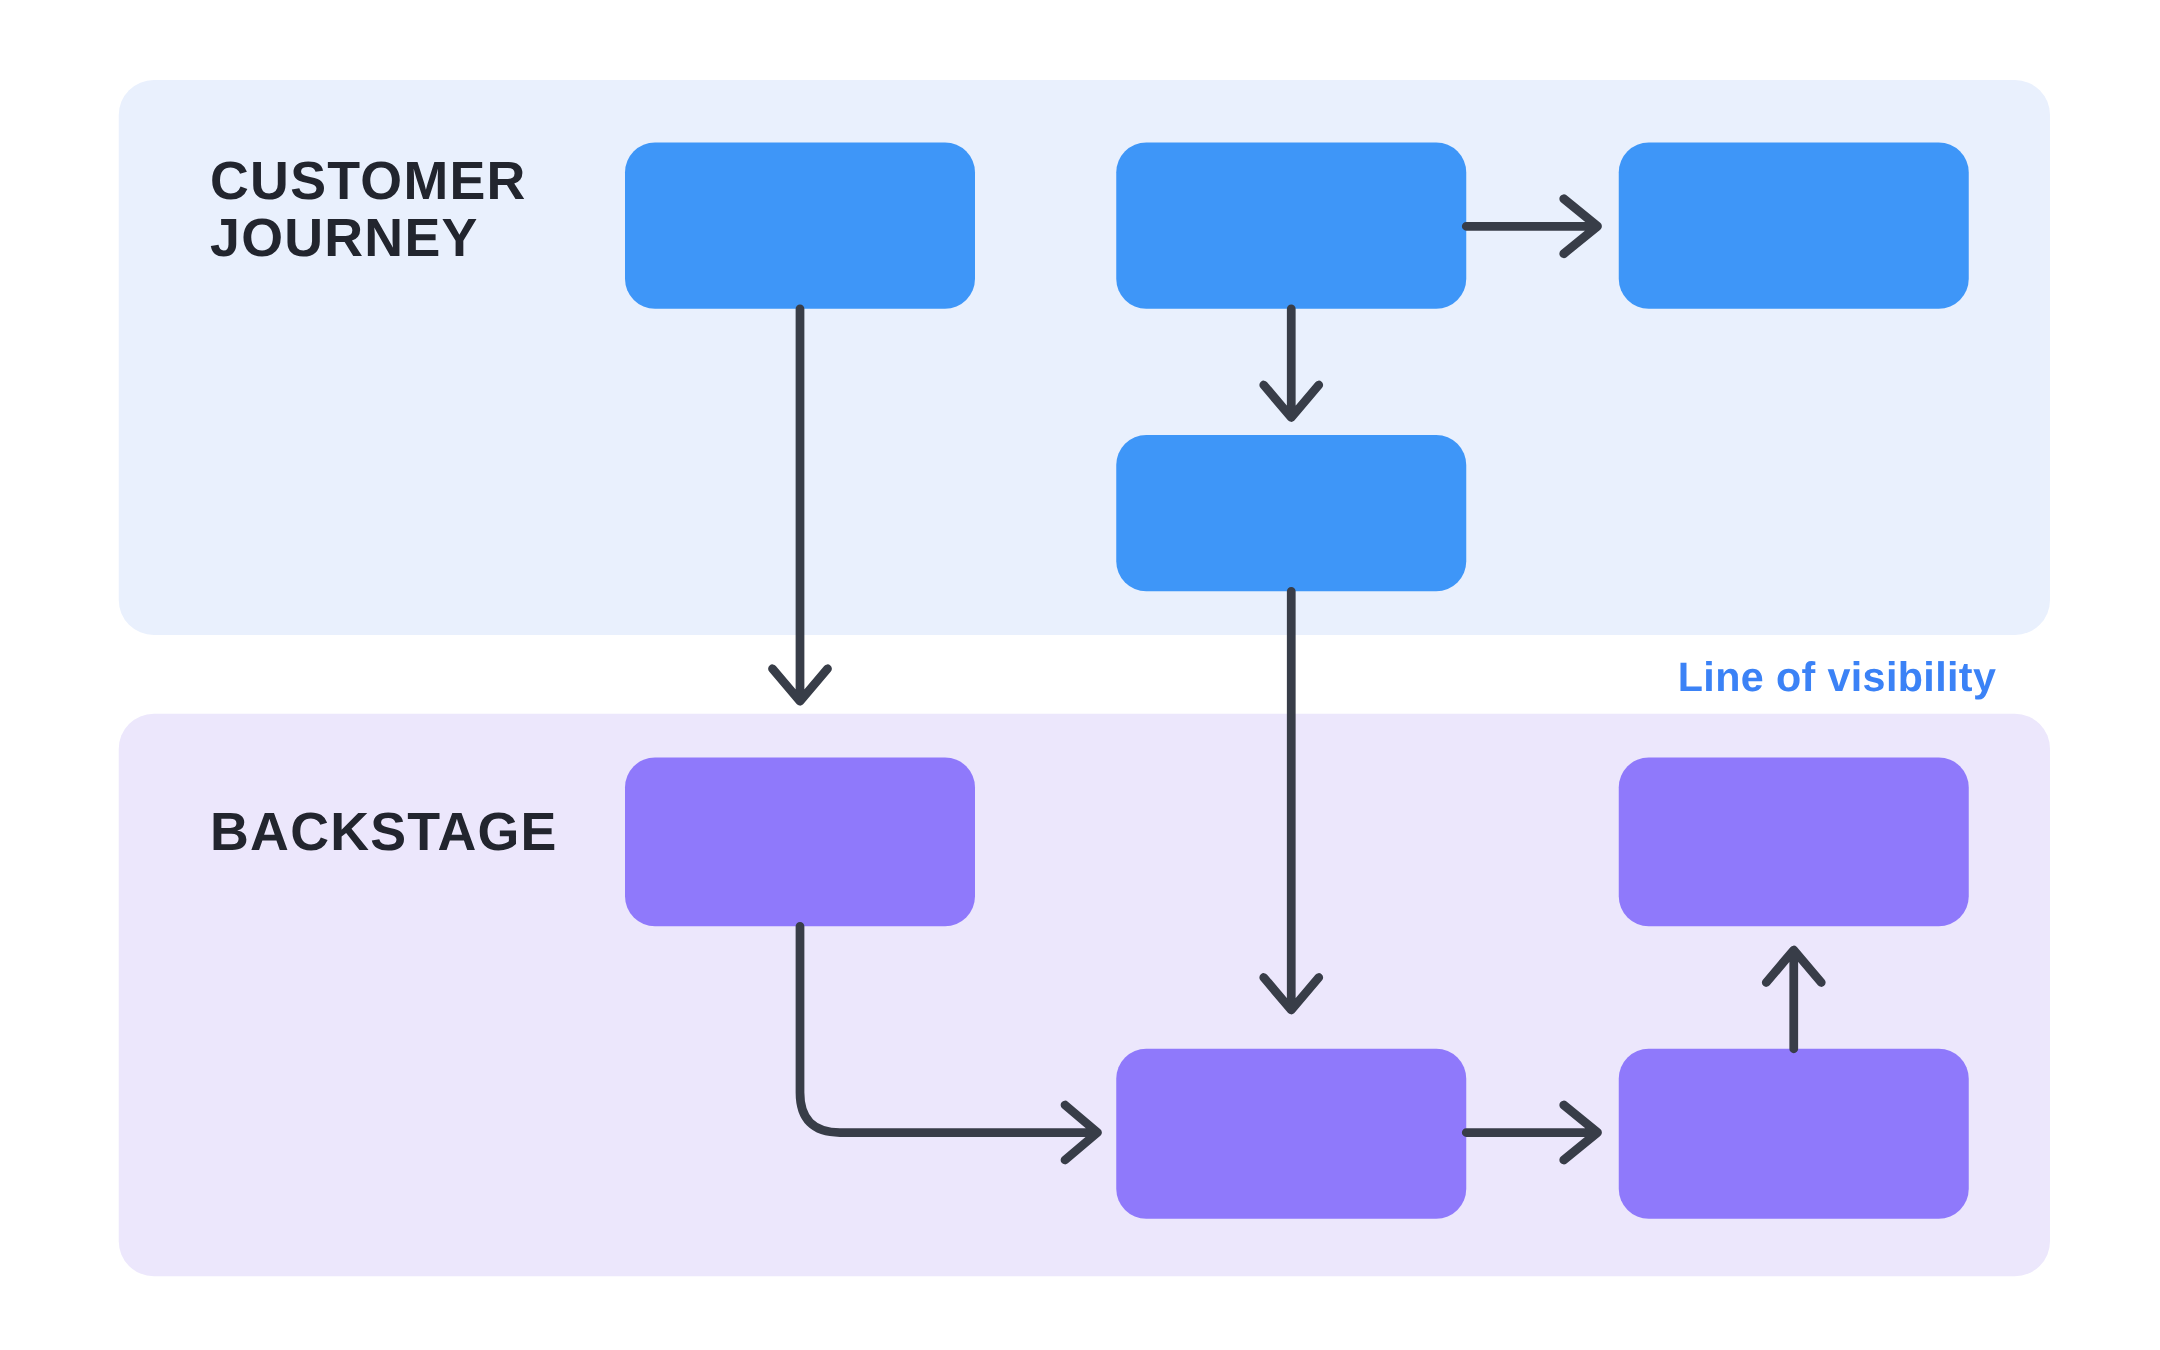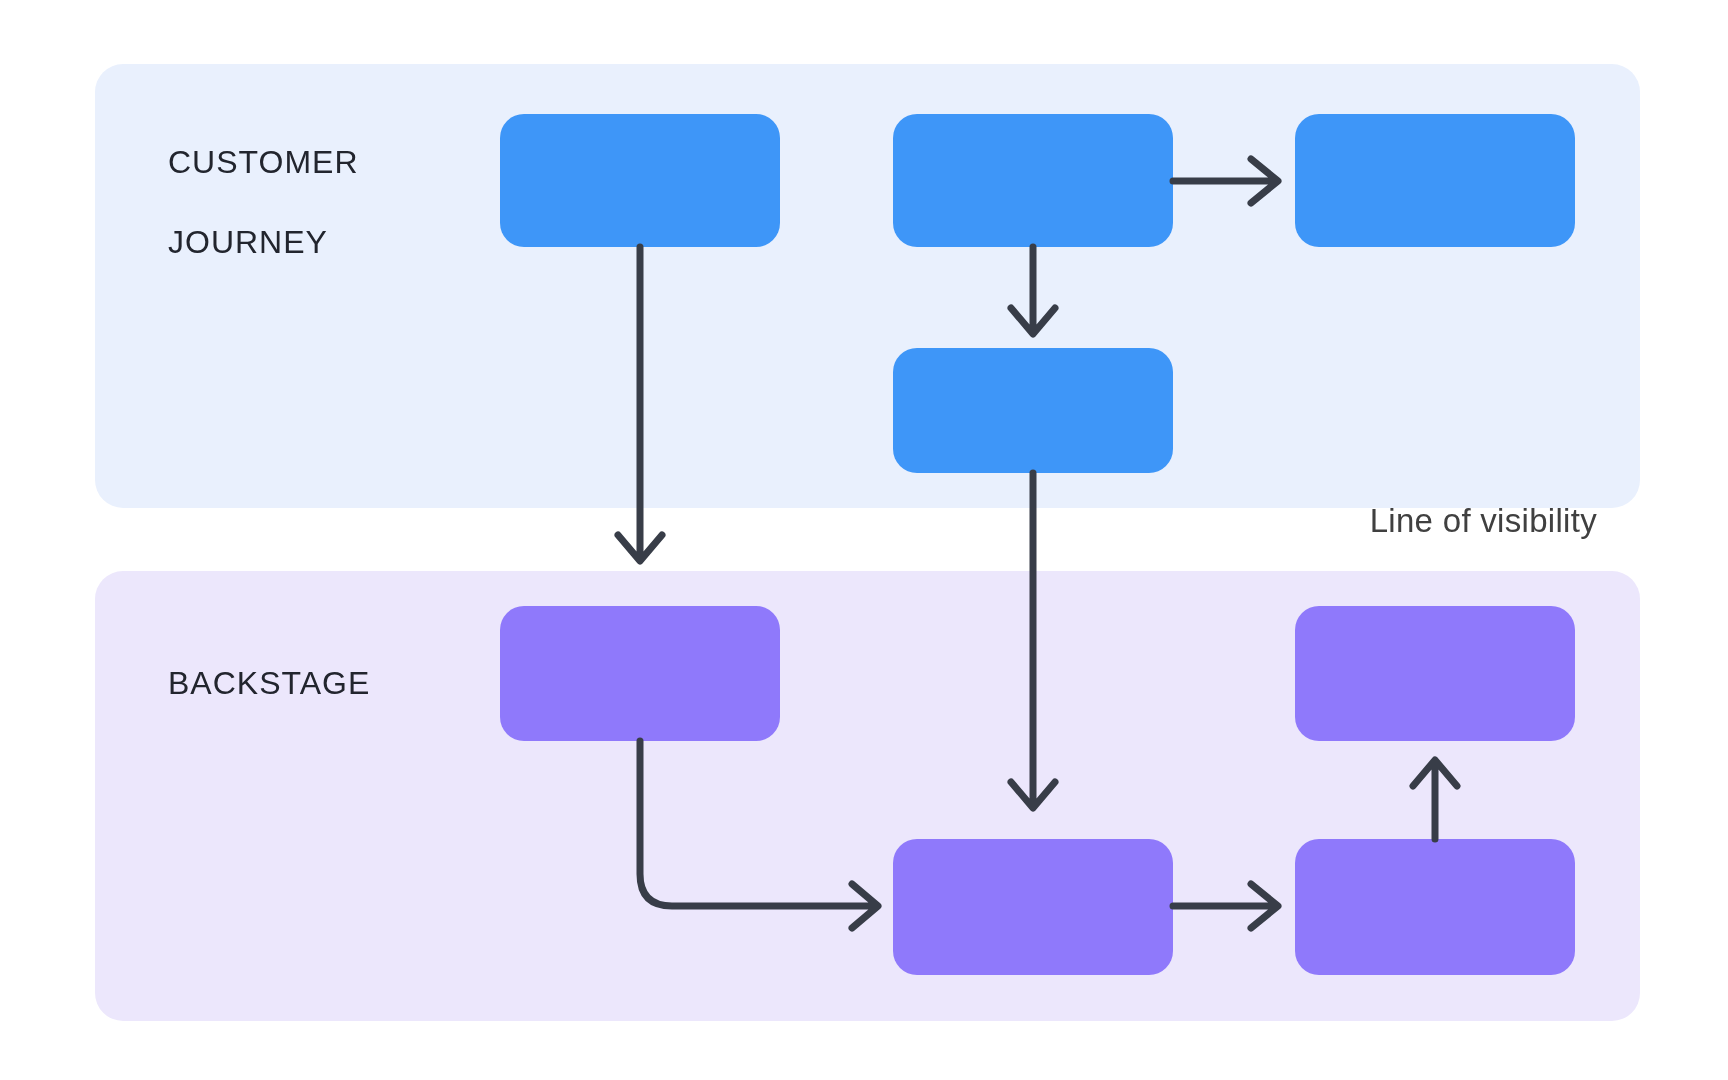--- a/index.html
+++ b/index.html
@@ -16,36 +16,36 @@
     left: 95px;
     width: 1545px;
     border-radius: 28px;
   }
   .panel-top    { top: 64px;  height: 444px; background: #E9F0FD; }
   .panel-bottom { top: 571px; height: 450px; background: #ECE7FC; }
 
   .lane-label {
     position: absolute;
     left: 168px;
-    font-size: 32px;
-    font-weight: 400;
-    line-height: 80px;
+    font-size: 43px;
+    font-weight: 700;
+    line-height: 46px;
     letter-spacing: 1px;
     color: #22252E;
   }
   .lane-label.two-line { width: 260px; }
 
   .divider-label {
     position: absolute;
-    top: 502px;
+    top: 523px;
     right: 131px;
     font-size: 33px;
-    font-weight: 400;
+    font-weight: 700;
     letter-spacing: 0.3px;
-    color: #404040;
+    color: #3b82f6;
   }
 
   .node {
     position: absolute;
     border-radius: 24px;
   }
   .node.blue   { background: #3E96F8; }
   .node.purple { background: #8F79FB; }
 
   svg.arrows {

